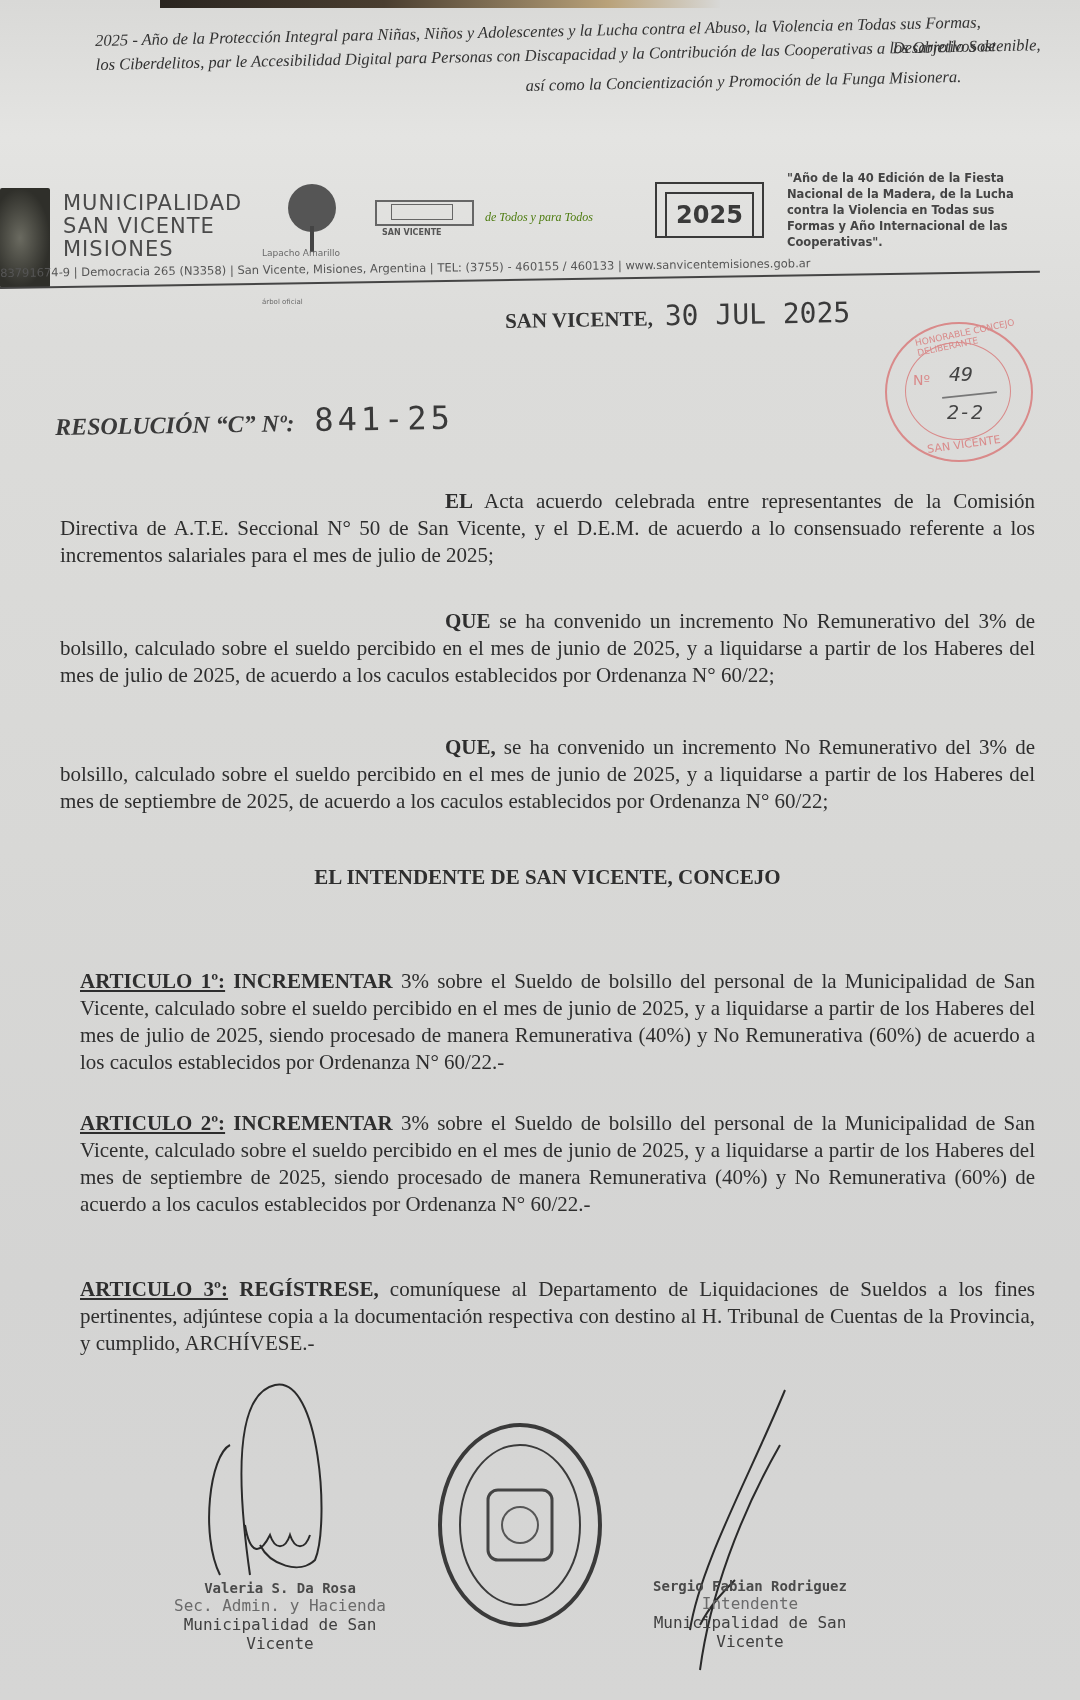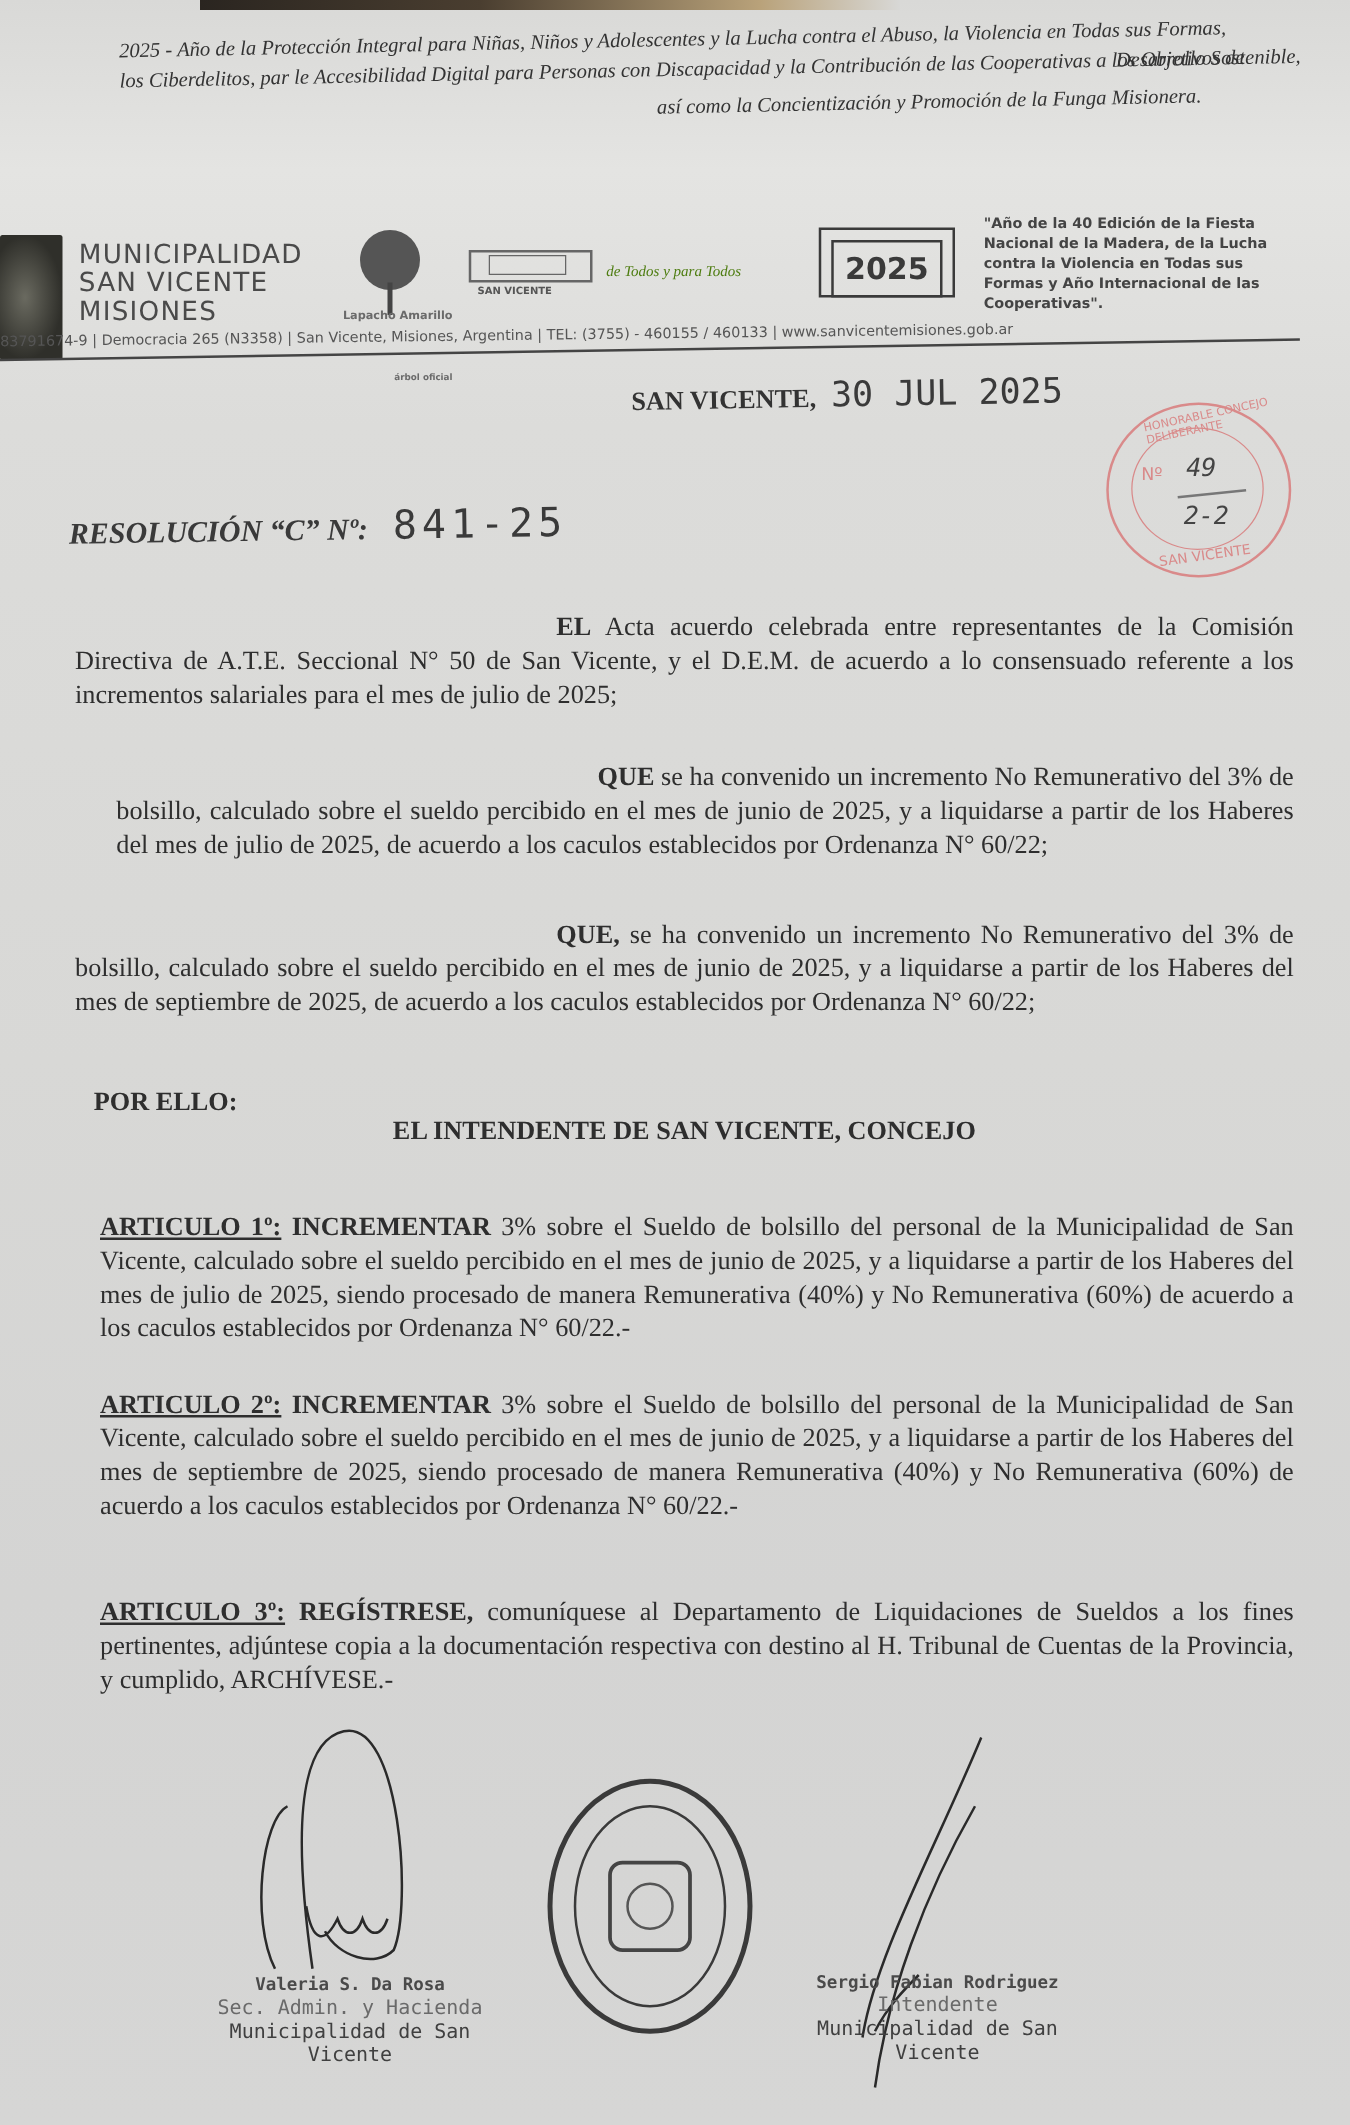--- a/index.html
+++ b/index.html
@@ -12,21 +12,21 @@
   .motto { position:absolute; left:95px; top:30px; width:945px; font-family:"Liberation Serif",serif; font-style:italic; font-size:16.5px; line-height:22px; color:#333; transform:rotate(-1.2deg); transform-origin:left top; }
   .motto .l1 { display:block; }
   .motto .l2 { display:block; }
   .motto .r { display:block; text-align:right; }
   .motto .l3 { display:block; text-align:right; margin-top:8px; padding-right:80px; }
 
   .header { position:absolute; left:0; top:170px; width:1080px; height:120px; }
   .crest { position:absolute; left:0; top:18px; width:50px; height:100px; background:radial-gradient(ellipse at 40% 50%,#6a6a60,#2f2f2a 70%); border-radius:2px; }
   .muni { position:absolute; left:63px; top:22px; font-family:"DejaVu Sans",sans-serif; font-size:21px; line-height:23px; color:#4a4a4a; letter-spacing:1px; }
   .tree { position:absolute; left:282px; top:12px; width:60px; height:70px; }
-  .tree-label { position:absolute; left:262px; top:78px; font-family:"DejaVu Sans",sans-serif; font-size:9px; color:#6a6a6a; width:100px; text-align:right;font-weight:bold; }
+  .tree-label { position:absolute; left:262px; top:78px; font-family:"DejaVu Sans",sans-serif; font-size:9px; color:#6a6a6a; width:100px; text-align:left; }
   .bldg { position:absolute; left:375px; top:30px; width:95px; height:22px; border:2px solid #666; }
   .bldg-label { position:absolute; left:382px; top:58px; font-family:"DejaVu Sans",sans-serif; font-size:8px; font-weight:bold; color:#555; }
   .todos { position:absolute; left:485px; top:40px; font-style:italic; font-size:12px; color:#4d7c0f; font-family:"Liberation Serif",serif; }
   .year-box { position:absolute; left:655px; top:12px; width:105px; height:52px; border:2px solid #3a3a3a; }
   .year-box2 { position:absolute; left:665px; top:22px; width:85px; height:42px; border:2px solid #3a3a3a; display:flex; align-items:center; justify-content:center; font-family:"DejaVu Sans",sans-serif; font-weight:bold; font-size:24px; color:#3a3a3a; }
   .year-quote { position:absolute; left:787px; top:0; width:250px; font-family:"DejaVu Sans",sans-serif; font-weight:bold; font-size:11.5px; line-height:16px; color:#444; }
   .contact { position:absolute; left:0; top:96px; width:1035px; font-family:"DejaVu Sans",sans-serif; font-size:11.5px; color:#555; transform:rotate(-0.7deg); transform-origin:left top; white-space:nowrap; }
   .hr { position:absolute; left:0; top:117px; width:1040px; height:2px; background:#444; transform:rotate(-0.9deg); transform-origin:left top; }
 
   .dateline { position:absolute; left:505px; top:302px; font-size:21px; font-weight:bold; color:#333; transform:rotate(-1deg); transform-origin:left; }
@@ -119,33 +119,32 @@
 </div>
 
 <div class="body">
   <div class="blk" style="top:0;">
     <div class="para" style="text-indent:385px; margin-top:-2px;">
       <span class="b">EL</span><span> Acta acuerdo celebrada entre representantes de la Comisión Directiva de A.T.E. Seccional N° 50 de San Vicente, y el D.E.M. de acuerdo a lo consensuado referente a los incrementos salariales para el mes de julio de 2025;</span>
     </div>
   </div>
 
   <div class="blk" style="top:118px;">
-    <div class="para" style="text-indent:385px;margin-left:33px;">
+    <div class="para" style="text-indent:385px;">
       <span class="b">QUE</span><span> se ha convenido un incremento No Remunerativo del 3% de bolsillo, calculado sobre el sueldo percibido en el mes de junio de 2025, y a liquidarse a partir de los Haberes del mes de julio de 2025, de acuerdo a los caculos establecidos por Ordenanza N° 60/22;</span>
     </div>
   </div>
 
   <div class="blk" style="top:232px;">
     <div class="para" style="text-indent:385px;margin-top:12px;">
       <span class="b">QUE,</span><span> se ha convenido un incremento No Remunerativo del 3% de bolsillo, calculado sobre el sueldo percibido en el mes de junio de 2025, y a liquidarse a partir de los Haberes del mes de septiembre de 2025, de acuerdo a los caculos establecidos por Ordenanza N° 60/22;</span>
     </div>
   </div>
 
   <div class="blk" style="top:378px;">
-    <div class="sec-h" style="padding-left:15px;">POR ELLO:</div>
     <div class="center b" style="margin-top:-4px;">EL INTENDENTE DE SAN VICENTE, CONCEJO</div>
   </div>
 
   <div class="blk" style="top:478px; padding-left:20px; width:955px;">
     <div class="para">
       <span class="art-label">ARTICULO 1º:</span><span class="b"> INCREMENTAR</span><span> 3% sobre el Sueldo de bolsillo del personal de la Municipalidad de San Vicente, calculado sobre el sueldo percibido en el mes de junio de 2025, y a liquidarse a partir de los Haberes del mes de julio de 2025, siendo procesado de manera Remunerativa (40%) y No Remunerativa (60%) de acuerdo a los caculos establecidos por Ordenanza N° 60/22.-</span>
     </div>
   </div>
 
   <div class="blk" style="top:620px; padding-left:20px; width:955px;">

